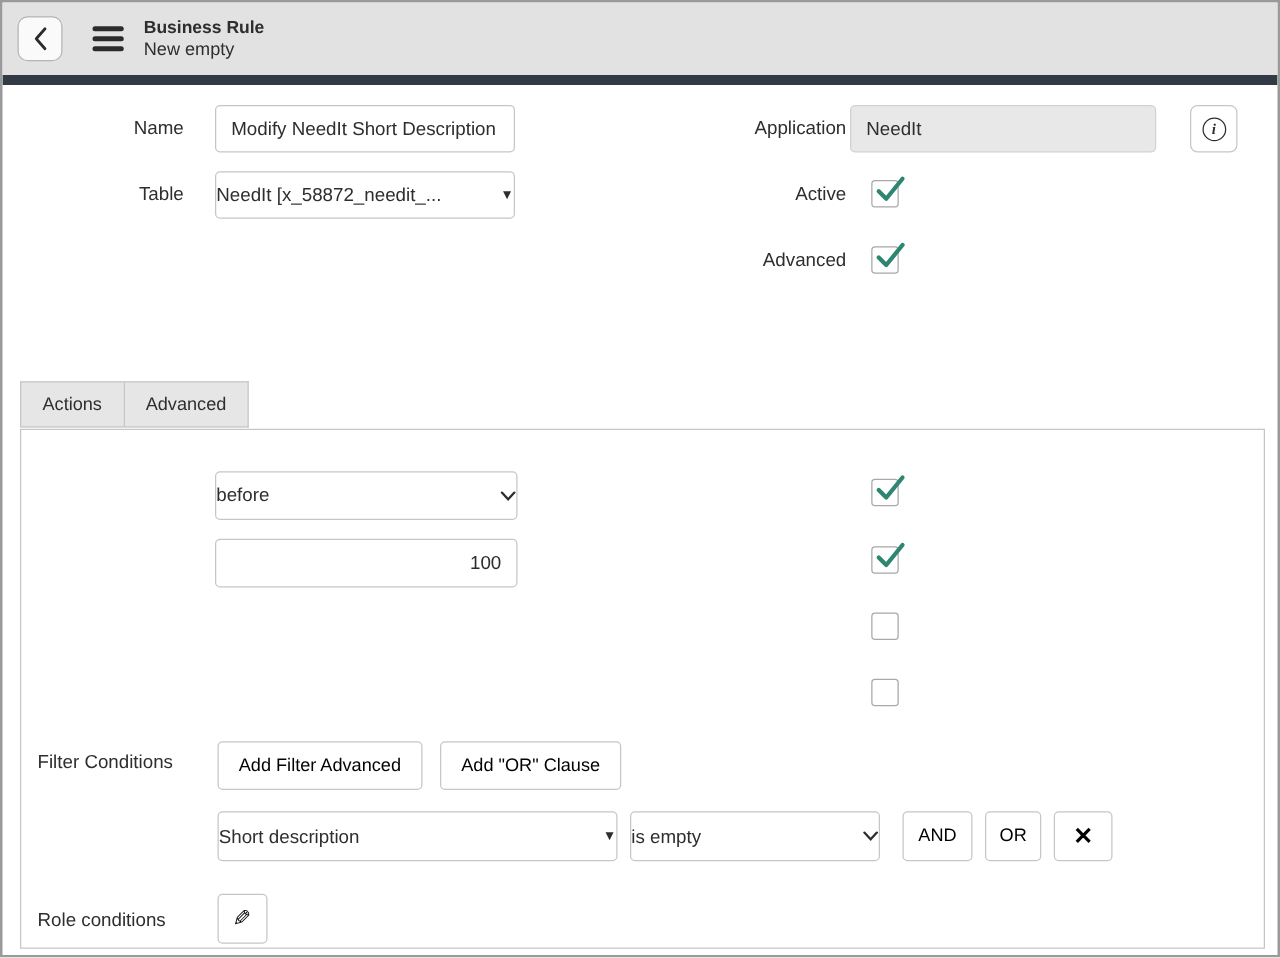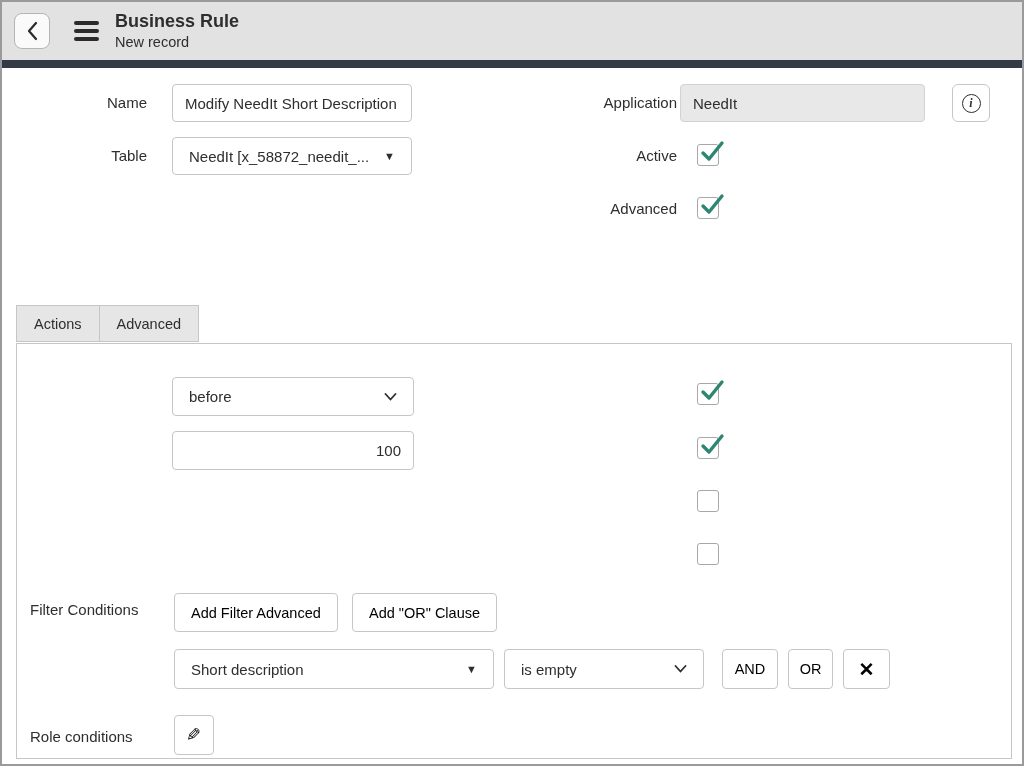--- a/index.html
+++ b/index.html
@@ -7,34 +7,34 @@
   body { font-family:"Liberation Sans", sans-serif; color:#2e2e2e; background:#fff; }
   .page { position:relative; width:1024px; height:766px; background:#fff; border:2px solid #9a9a9a; overflow:hidden; }
 
   
   .header { position:absolute; top:0; left:0; right:0; height:58px; background:#e2e2e2; display:flex; align-items:center; padding-left:12px; }
   .dark-strip { position:absolute; top:58px; left:0; right:0; height:8px; background:#313a45; }
   .back-btn { width:36px; height:36px; background:#fafafa; border:1px solid #b5b5b5; border-radius:8px; display:flex; align-items:center; justify-content:center; cursor:pointer; }
   .hamburger { margin-left:24px; display:flex; flex-direction:column; gap:4px; cursor:pointer; }
   .hamburger span { display:block; width:25px; height:4px; background:#2b2b2b; border-radius:2px; }
   .title-block { margin-left:16px; line-height:1.3; }
-  .title { font-weight:bold; font-size:18px; }
+  .title { font-weight:bold; font-size:14px; }
   .subtitle { font-size:14.5px; }
 
   
   .field-label { position:absolute; font-size:15px; text-align:right; white-space:nowrap; }
   .field-label.left { text-align:center; }
   .text-input { position:absolute; border:1px solid #c6c6c6; border-radius:4px; height:38px; font-size:15px; padding:0 12px; font-family:inherit; color:#2e2e2e; background:#fff; outline:none; }
   .readonly-field { position:absolute; height:38px; background:#e8e8e8; border:1px solid #d2d2d2; border-radius:4px; display:flex; align-items:center; padding:0 12px; font-size:15px; }
   .icon-btn { position:absolute; width:38px; height:38px; border:1px solid #c6c6c6; border-radius:6px; background:#fff; display:flex; align-items:center; justify-content:center; cursor:pointer; }
   .info-circle { width:19px; height:19px; border:1.7px solid #2e2e2e; border-radius:50%; display:flex; align-items:center; justify-content:center; font-size:12px; font-weight:bold; font-family:"Liberation Serif", serif; font-style:italic; }
   .checkbox { position:absolute; width:22px; height:22px; border:1px solid #a8a8a8; border-radius:3px; background:#fff; cursor:pointer; }
   .checkbox svg { display:none; position:absolute; top:-6px; left:1px; }
   .checkbox.checked svg { display:block; }
-  .dropdown { position:absolute; height:38px; border:1px solid #c6c6c6; border-radius:4px; background:#fff; display:flex; align-items:center; justify-content:space-between; padding:0 16px; font-size:15px; cursor:pointer; }
+  .dropdown { position:absolute; height:38px; border:1px solid #c6c6c6; border-radius:4px; background:#fff; display:flex; align-items:center; justify-content:space-between; padding:0 0; font-size:15px; cursor:pointer; }
   .dropdown .txt { overflow:hidden; white-space:nowrap; text-overflow:ellipsis; }
   .tri { font-size:11px; margin-left:10px; flex:0 0 auto; }
   .btn { position:absolute; height:39px; border:1px solid #c6c6c6; border-radius:4px; background:#fff; font-size:14.5px; font-family:inherit; display:flex; align-items:center; justify-content:center; padding:0 16px; cursor:pointer; white-space:nowrap; }
 
   
   .tabs { position:absolute; top:303px; left:14px; display:flex; align-items:flex-end; z-index:3; }
   .tab { height:37px; padding:0 17px; display:flex; align-items:center; font-size:14.5px; background:#e6e6e6; border:1px solid #c6c6c6; border-left:none; cursor:pointer; }
   .tab:first-child { border-left:1px solid #c6c6c6; }
   .tab.active { background:#fff; border-top:4px solid #27766d; border-bottom:none; height:39px; font-weight:normal; }
   .panel { position:absolute; top:341px; left:14px; width:996px; height:416px; border:1px solid #c6c6c6; background:#fff; z-index:1; }
@@ -53,21 +53,21 @@
           <path d="M10 2 L3 10 L10 18" stroke="#2b2b2b" stroke-width="2.2" fill="none" stroke-linecap="round" stroke-linejoin="round"></path>
         </svg>
     </div>
     <div class="hamburger">
         <span></span>
         <span></span>
         <span></span>
       </div>
     <div class="title-block">
       <div class="title">Business Rule</div>
-      <div class="subtitle">New record</div>
+      <div class="subtitle">New empty</div>
     </div>
   </div>
   <div class="dark-strip"></div>
 
   <div class="field-label" style="left:0; width:145px; top:92px;">Name</div>
   <input class="text-input" style="left: 170px; top: 82px; width: 240px;" value="Modify NeedIt Short Description">
 
   <div class="field-label" style="left:0; width:145px; top:145px;">Table</div>
   <div class="dropdown" style="left:170px; top:135px; width:240px;">
     <span class="txt">NeedIt [x_58872_needit_...</span>

